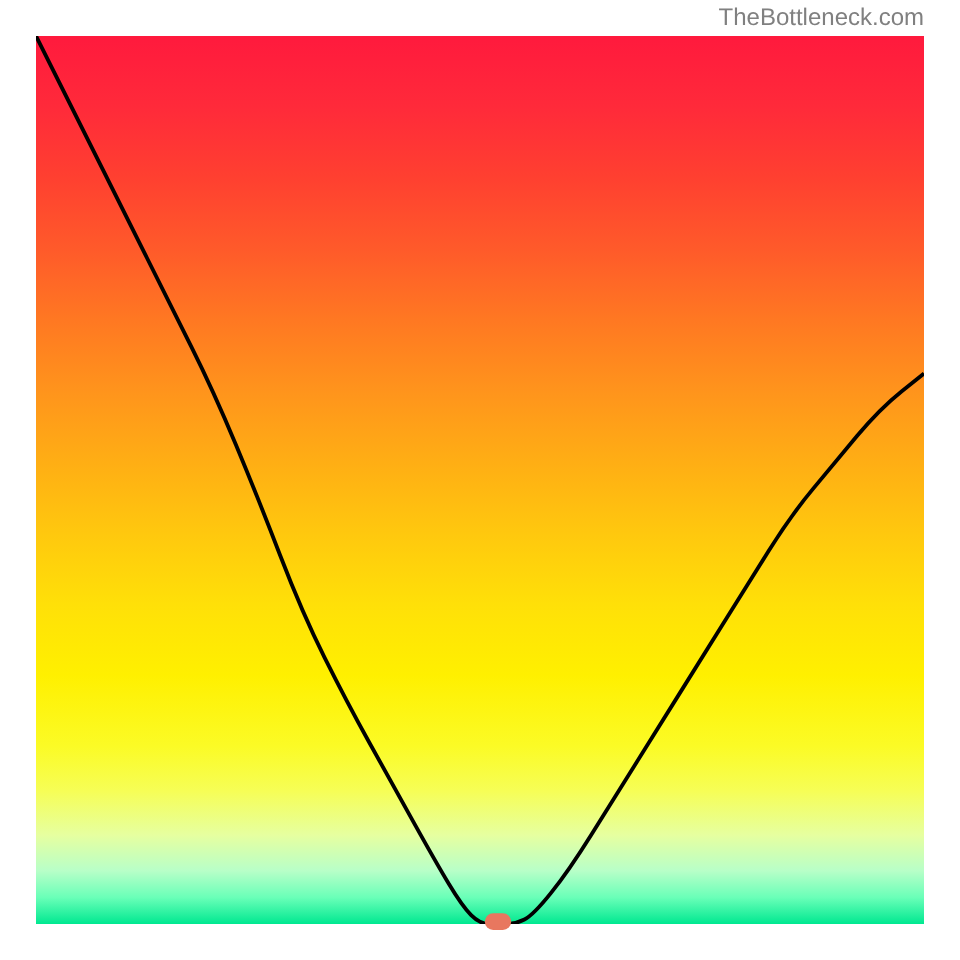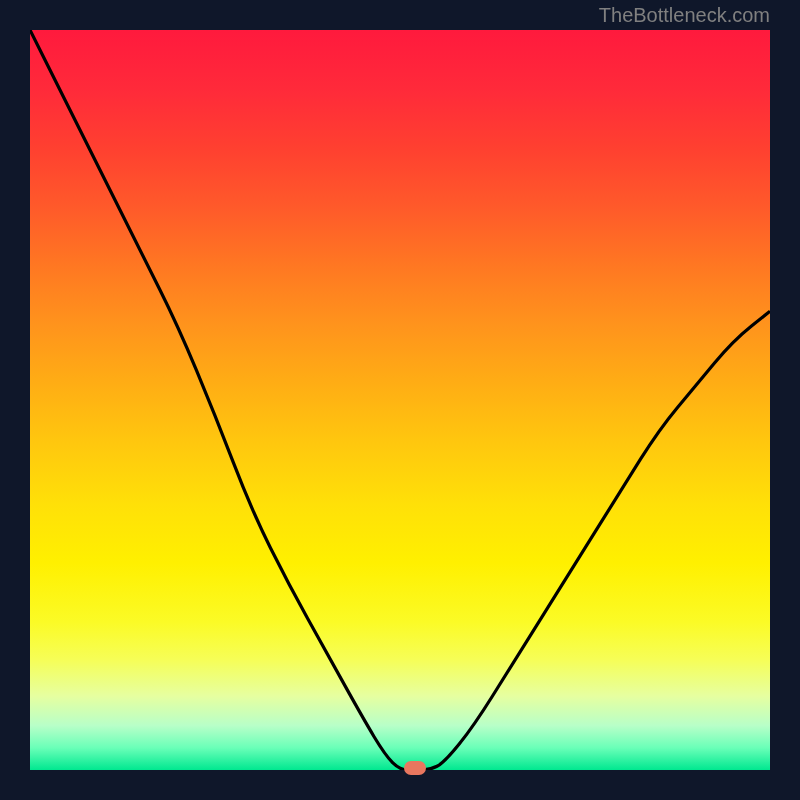--- a/index.html
+++ b/index.html
@@ -8,21 +8,21 @@
     width: 800px;
     height: 800px;
     background: #000;
     overflow: hidden;
     font-family: Arial, sans-serif;
   }
   .chart-container {
     position: relative;
     width: 800px;
     height: 800px;
-    background: #0f172a;
+    background: #ffffff;
   }
   .plot-area {
     position: absolute;
     left: 30px;
     top: 30px;
     width: 740px;
     height: 740px;
     background: linear-gradient(to bottom,
       #ff1a3d 0%,
       #ff2a3a 8%,

